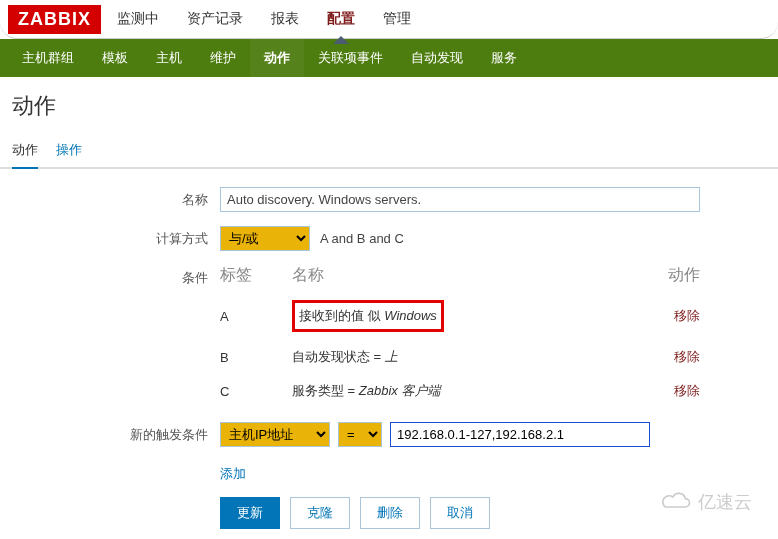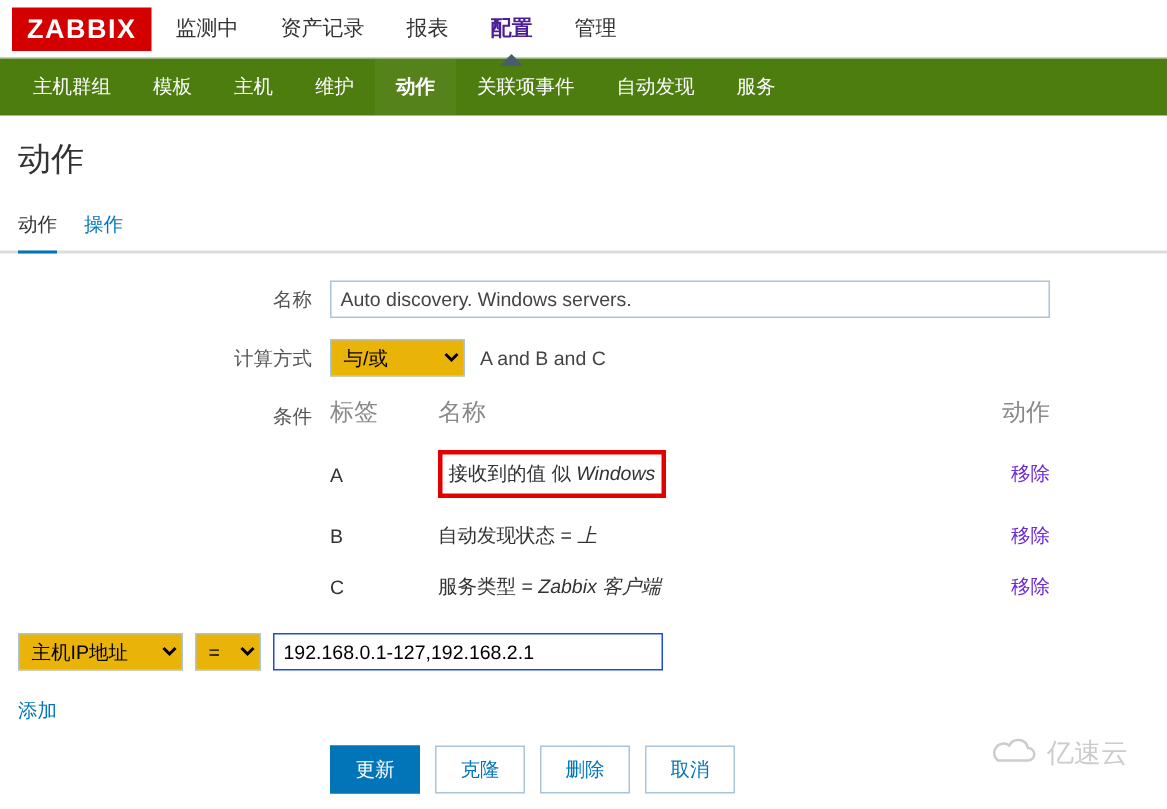--- a/index.html
+++ b/index.html
@@ -1,20 +1,20 @@
 <!DOCTYPE html>
 <html><head>
 <meta charset="utf-8">
 <style>
 * { box-sizing: border-box; margin: 0; padding: 0; }
 body { font-family: Arial, "Microsoft YaHei", sans-serif; font-size: 13px; color: #333; background: #fff; width: 778px; }
 .logo { background: #d40000; color: #fff; font-weight: bold; font-size: 18px; padding: 4px 10px; letter-spacing: 1px; display: inline-block; }
-.topbar { display: flex; align-items: center; border-bottom: 1px solid #ccc; padding: 4px 8px; gap: 4px; }
+.topbar { display: flex; align-items: center; border-bottom: 1px solid #ccc; padding: 4px 8px; gap: 4px; border-radius: 17px; }
 .topnav-item { padding: 6px 12px; color: #333; cursor: pointer; font-size: 14px; }
-.topnav-item.active { position: relative; font-weight: bold; color: #4c1d95; }
+.topnav-item.active { position: relative; font-weight: bold; color: #7f1d1d; }
 .topnav-item.active::after { content: ""; position: absolute; left: 50%; transform: translateX(-50%); bottom: -10px; width: 0; height: 0; border-left: 8px solid transparent; border-right: 8px solid transparent; border-bottom: 8px solid #4a5d70; }
 .subbar { background: #4d7c0f; display: flex; padding: 0 8px; }
 .subnav-item { color: #fff; padding: 10px 14px; cursor: pointer; font-size: 13px; }
 .subnav-item.active { font-weight: bold; background: rgba(255,255,255,0.05); }
 .page-title { font-size: 22px; padding: 14px 12px 14px; color: #333; }
 .tabs { border-bottom: 2px solid #ddd; padding: 0 12px; display: flex; gap: 18px; }
 .tab { padding: 6px 0 8px; cursor: pointer; color: #0275b8; font-size: 13px; }
 .tab.active { color: #333; border-bottom: 2px solid #0275b8; margin-bottom: -2px; }
 .form { padding: 18px 12px; }
 .form-row { display: flex; align-items: flex-start; margin-bottom: 14px; }
@@ -23,21 +23,21 @@
 .text-input { width: 480px; padding: 4px 6px; border: 1px solid #aac4da; font-size: 13px; color: #444; }
 .select { padding: 3px 4px; border: 1px solid #aac4da; background: #eab308; font-size: 13px; min-width: 90px; }
 .select.small { min-width: 44px; }
 .hint { color: #444; }
 .cond-table { width: 480px; }
 .cond-head { display: flex; color: #888; font-size: 16px; padding-bottom: 6px; }
 .cond-row { display: flex; align-items: center; padding: 8px 0; }
 .col-tag { width: 72px; }
 .col-name { flex: 1; }
 .col-act { width: 48px; text-align: right; }
-.link { color: #6d28d9; cursor: pointer; }
+.link { color: #7f1d1d; cursor: pointer; }
 .redbox { border: 3px solid #e30000; padding: 4px 4px; display: inline-block; }
 .italic { font-style: italic; }
 .ip-input { width: 260px; padding: 4px 6px; border: 1px solid #1d4ed8; font-size: 13px; }
 .checkbox { width: 15px; height: 15px; }
 .btn { padding: 6px 16px; border: 1px solid #aac4da; background: #fff; color: #0275b8; cursor: pointer; font-size: 13px; }
 .btn.primary { background: #0275b8; color: #fff; border-color: #0275b8; }
 .btn-row { margin-left: 208px; display: flex; gap: 10px; margin-top: 10px; }
 .add-link { color: #0275b8; cursor: pointer; margin-top: 8px; display: block; }
 .watermark { position: absolute; right: 26px; top: 490px; color: #ccc; font-size: 18px; display: flex; align-items: center; gap: 4px; }
 .watermark svg { width: 34px; height: 20px; }
@@ -113,20 +113,21 @@
         <div class="cond-row">
           <div class="col-tag">C</div>
           <div class="col-name"><span>服务类型 = </span><span class="italic">Zabbix 客户端</span></div>
           <div class="col-act"><span class="link">移除</span></div>
         </div>
       </div>
     </div>
   </div>
 
   <div class="form-row">
+    <div class="form-label">新的触发条件</div>
     <div class="form-field" style="flex-direction:column; align-items:flex-start;">
       <div style="display:flex; gap:8px; align-items:center;">
         <select class="select" style="min-width:110px;">
           <option>主机IP地址</option>
         </select>
         <select class="select small">
           <option>=</option>
         </select>
         <input class="ip-input" value="192.168.0.1-127,192.168.2.1" style="">
       </div>

